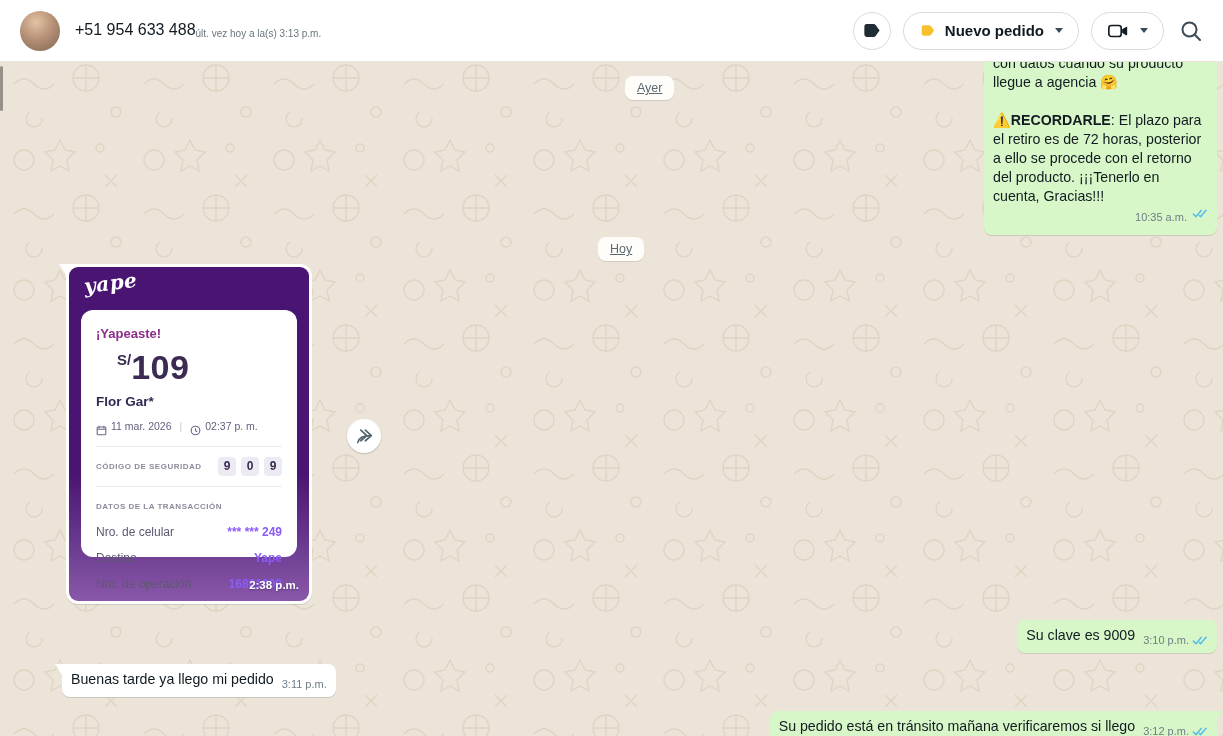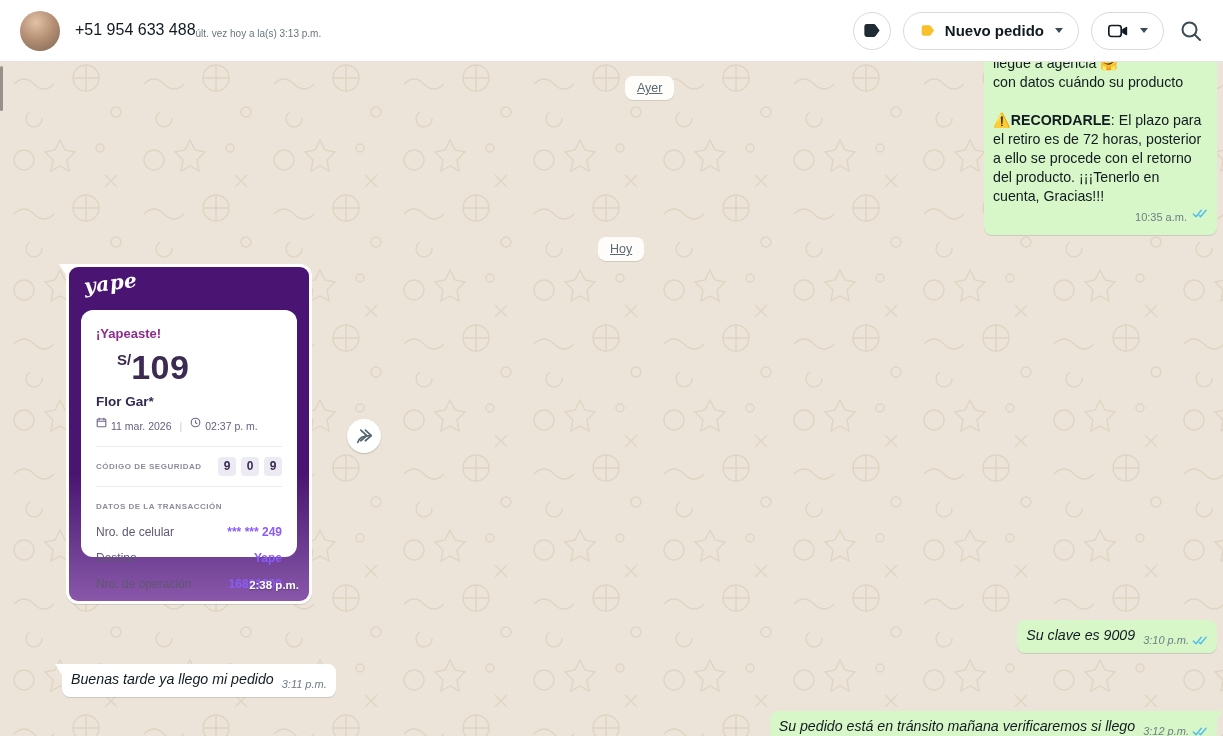--- a/index.html
+++ b/index.html
@@ -57,21 +57,21 @@
   
   .msg {
     position:absolute; border-radius:8px; box-shadow:0 1px .5px rgba(11,20,26,.13);
     font-size:14.2px; line-height:19px; color:#111b21; padding:6px 9px 8px 9px; z-index:3;
   }
   .out { background:#d8f7c8; }
   .in  { background:#ffffff; }
   .meta-row { display:flex; justify-content:flex-end; align-items:flex-start; gap:5px; margin-top:2px; }
   .time { font-size:11px; color:#6f7d86; white-space:nowrap; }
   .inline-meta { display:inline-flex; align-items:center; gap:3px; margin-left:8px; position:relative; top:5px; }
-  .oneline { display:flex; align-items:center; white-space:nowrap;font-style:italic; }
+  .oneline { display:flex; align-items:center; white-space:nowrap; }
   .tail { position:absolute; top:0; }
   .tail-in  { left:-7px; }
   .tail-out { right:-5px; }
 
   
   .msg-reminder { top:48px; right:6px; width:233px; border-top-right-radius:8px; }
   .msg-reminder .para2 { margin-top:19px; }
   .bold { font-weight:700; }
 
   
@@ -96,21 +96,21 @@
   }
   .yape-inner {
     position:absolute; left:12px; right:12px; top:43px; height:247px;
     background:#fff; border-radius:12px; padding:14px 15px 12px 15px;
   }
   .yp-title { color:#8c2d8c; font-weight:700; font-size:13px; }
   .yp-amount { margin-top:7px; color:#3b2a52;margin-left:21px; }
   .yp-cur { font-size:15px; font-weight:700; vertical-align:14px; }
   .yp-num { font-size:34px; font-weight:700; letter-spacing:.5px; }
   .yp-payee { margin-top:8px; font-size:13.5px; font-weight:700; color:#322850; }
-  .yp-daterow { margin-top:6px; display:flex; align-items:flex-start; gap:4px; font-size:10.5px; color:#675f7d; }
+  .yp-daterow { margin-top:6px; display:flex; align-items:flex-end; gap:4px; font-size:10.5px; color:#675f7d; }
   .yp-sep { color:#cfcada; margin:0 4px; }
   .yp-hr { border:none; border-top:1px solid #eceaf1; margin:10px 0; }
   .yp-coderow { display:flex; align-items:center; justify-content:space-between; }
   .yp-smalllabel { font-size:8px; font-weight:700; letter-spacing:.5px; color:#8f8a9b; }
   .yp-digits { display:flex; gap:5px; }
   .yp-digit {
     width:18px; height:19px; background:#ecebf3; border-radius:4px; font-size:12px; font-weight:700;
     color:#3b2a52; display:flex; align-items:center; justify-content:center;
   }
   .yp-row { display:flex; justify-content:space-between; margin-top:7px; font-size:12px; }
@@ -155,22 +155,22 @@
   <div class="scroll-thumb"></div>
 
   <div class="date-pill" style="top:76px; left:625px;">
     <span>Ayer</span>
   </div>
   <div class="date-pill" style="top:228px; left:598px;margin-top:9px;">
     <span>Hoy</span>
   </div>
 
   <div class="msg out msg-reminder">
+    <div>con datos cuándo su producto</div>
     <div>llegue a agencia 🤗</div>
-    <div>con datos cuándo su producto</div>
     <div class="para2">
       <span>⚠️</span><span class="bold">RECORDARLE</span><span>: El plazo para el retiro es de 72 horas, posterior a ello se procede con el retorno del producto. ¡¡¡Tenerlo en cuenta, Gracias!!!</span>
     </div>
     <div class="meta-row">
       <span class="time">10:35 a.m.</span>
       <svg width="16" height="11" viewBox="0 0 18 12">
         <g fill="none" stroke="#53bdeb" stroke-width="1.7" stroke-linecap="round" stroke-linejoin="round">
           <path d="M1.5 6.5 L4.5 9.6 L10.5 2.4"></path>
           <path d="M8.3 8.3 L9.6 9.6 L15.8 2.4"></path>
         </g>

